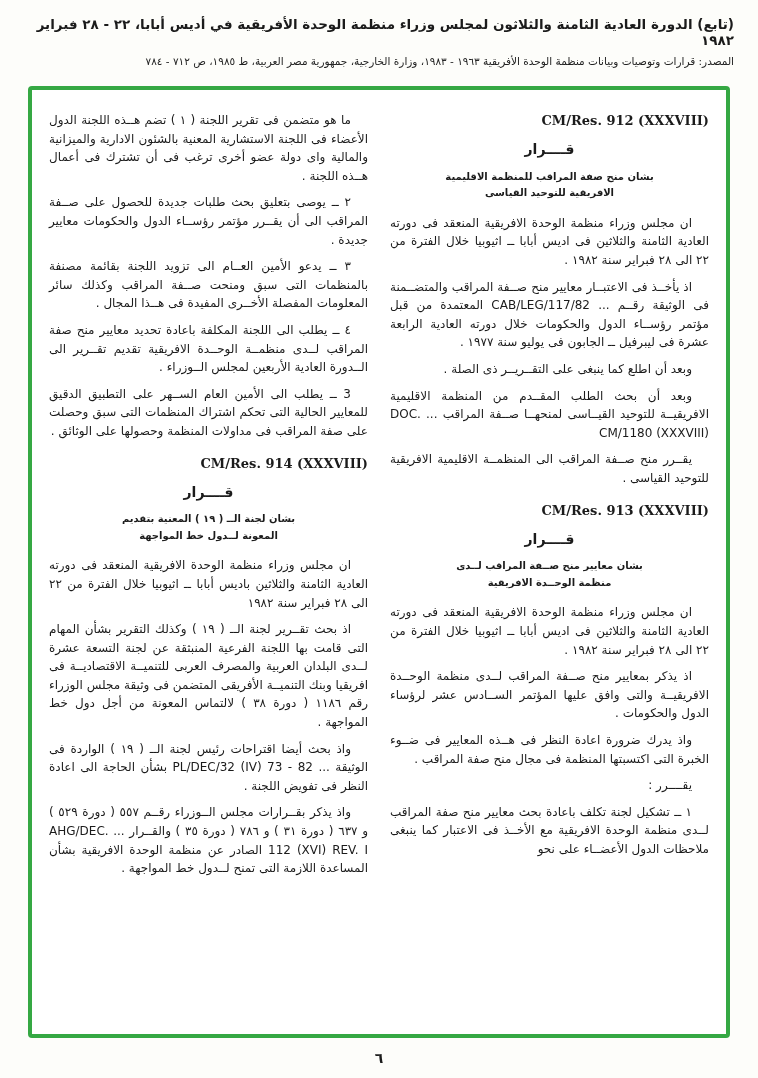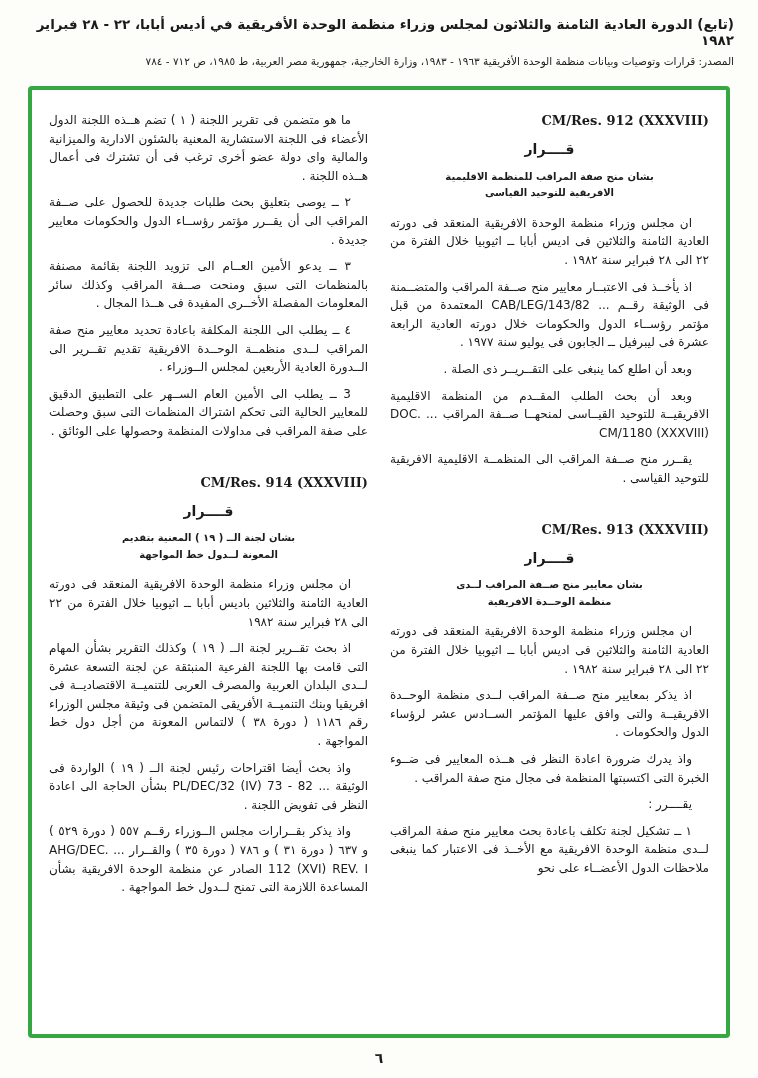--- a/index.html
+++ b/index.html
@@ -53,21 +53,21 @@
   .res-heading {
     text-align:center; font-weight:bold;
     font-size:14px; margin:0 0 8px;
   }
   .res-subtitle {
     text-align:center; font-weight:bold;
     font-size:10px; line-height:1.65;
     margin:0 0 12px;
   }
   .res-block { margin-top:7px; }
-  .res-block.gap { margin-top:32px; }
+  .res-block.gap { margin-top:13px; }
 
   .page-footer {
     position:absolute; bottom:12px; left:0; right:0;
     text-align:center; font-size:14px; font-weight:bold;
   }
 </style>
 </head>
 <body>
 
 <header class="page-header">
@@ -81,21 +81,21 @@
     <section class="col">
 
       <div class="res-block">
         <p class="res-ref">CM/Res. 912 (XXXVIII)</p>
         <h2 class="res-heading">قــــرار</h2>
         <h3 class="res-subtitle">
           <span>بشان منح صفة المراقب للمنظمة الاقليمية</span><br>
           <span>الافريقية للتوحيد القياسى</span>
         </h3>
         <p>ان مجلس وزراء منظمة الوحدة الافريقية المنعقد فى دورته العادية الثامنة والثلاثين فى اديس أبابا ــ اثيوبيا خلال الفترة من ٢٢ الى ٢٨ فبراير سنة ١٩٨٢ .</p>
-        <p>اذ يأخــذ فى الاعتبــار معايير منح صــفة المراقب والمتضــمنة فى الوثيقة رقــم ... CAB/LEG/143/82 المعتمدة من قبل مؤتمر رؤســاء الدول والحكومات خلال دورته العادية الرابعة عشرة فى ليبرفيل ــ الجابون فى يوليو سنة ١٩٧٧ .</p>
+        <p>اذ يأخــذ فى الاعتبــار معايير منح صــفة المراقب والمتضــمنة فى الوثيقة رقــم ... CAB/LEG/117/82 المعتمدة من قبل مؤتمر رؤســاء الدول والحكومات خلال دورته العادية الرابعة عشرة فى ليبرفيل ــ الجابون فى يوليو سنة ١٩٧٧ .</p>
         <p>وبعد أن اطلع كما ينبغى على التقــريــر ذى الصلة .</p>
         <p>وبعد أن بحث الطلب المقــدم من المنظمة الاقليمية الافريقيــة للتوحيد القيــاسى لمنحهــا صــفة المراقب ... DOC. CM/1180 (XXXVIII)</p>
         <p>يقــرر منح صــفة المراقب الى المنظمــة الاقليمية الافريقية للتوحيد القياسى .</p>
       </div>
 
       <div class="res-block gap">
         <p class="res-ref">CM/Res. 913 (XXXVIII)</p>
         <h2 class="res-heading">قــــرار</h2>
         <h3 class="res-subtitle">
           <span>بشان معايير منح صــفة المراقب لــدى</span><br>

